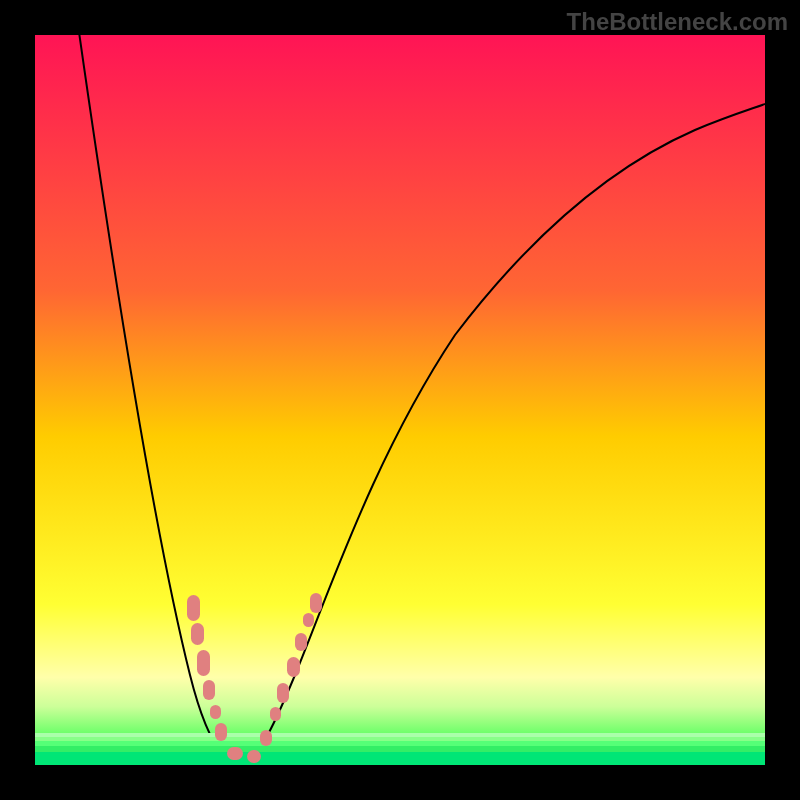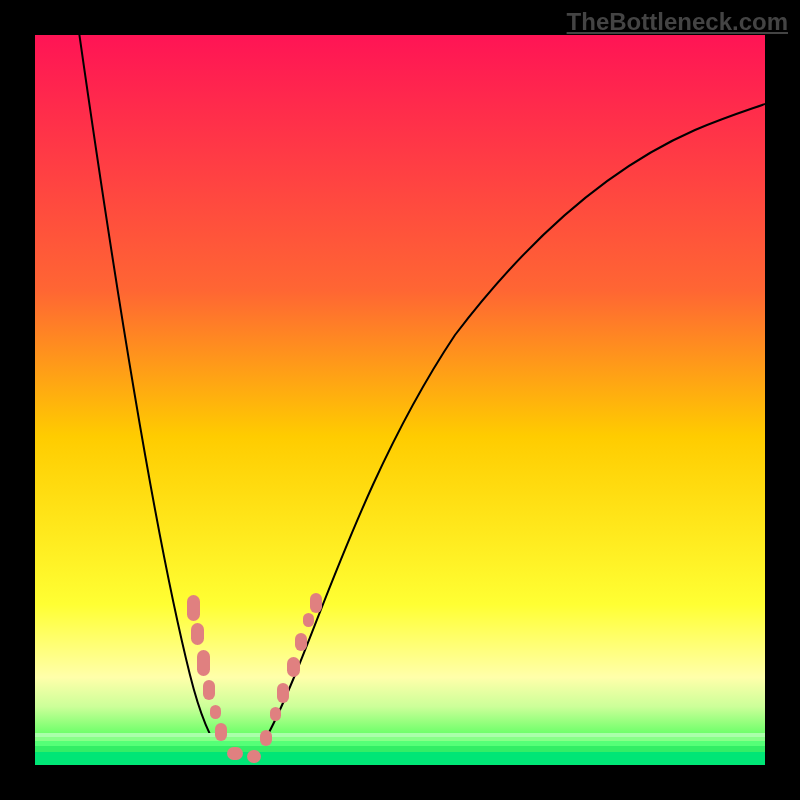--- a/index.html
+++ b/index.html
@@ -15,21 +15,20 @@
       font-family: Arial, sans-serif;
     }
     .watermark {
       position: absolute;
       top: 8px;
       right: 12px;
       color: #444;
       font-size: 24px;
       font-weight: bold;
       z-index: 10;
-      text-decoration: underline;
     }
     .plot-area {
       position: absolute;
       top: 35px;
       left: 35px;
       width: 730px;
       height: 730px;
       overflow: hidden;
     }
     .gradient-bg {

